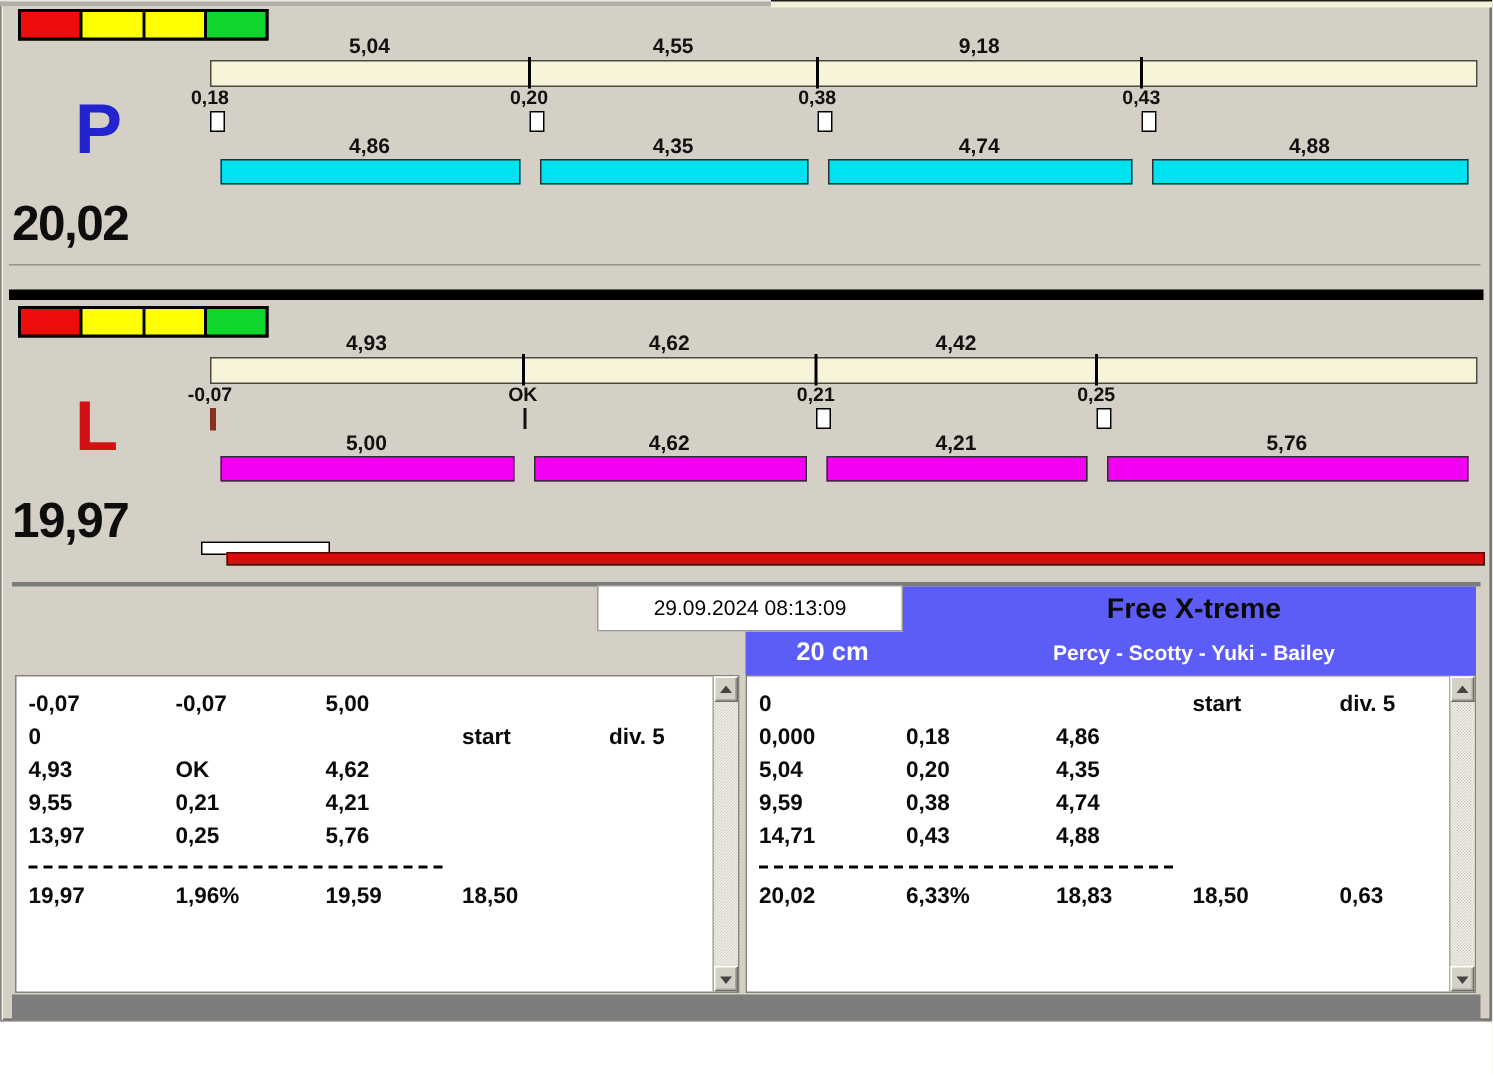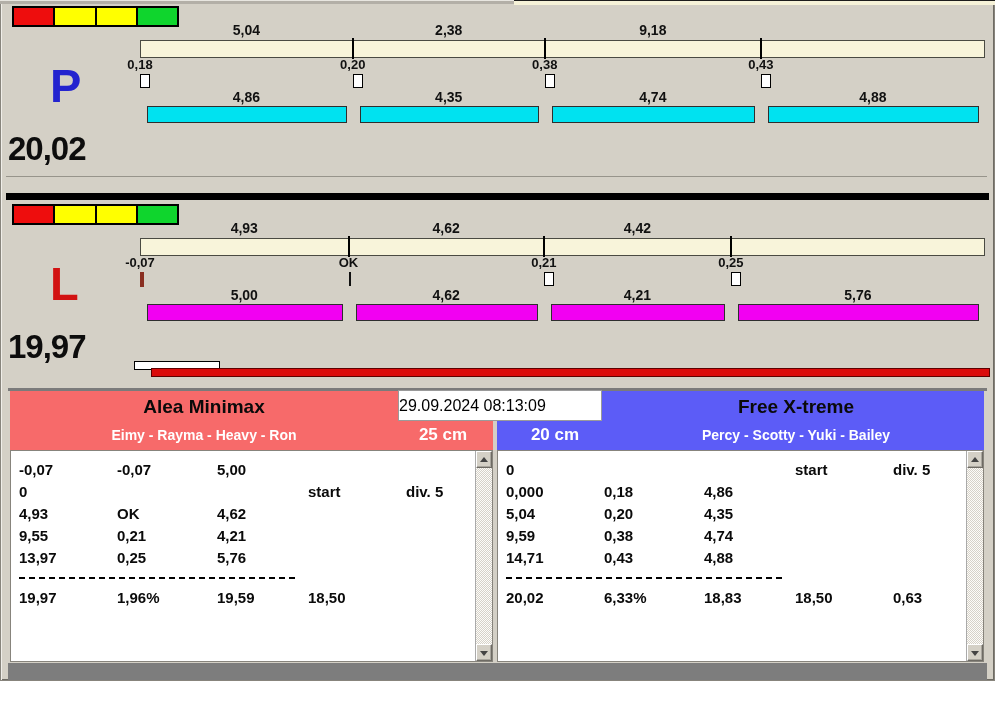--- a/index.html
+++ b/index.html
@@ -49,21 +49,21 @@
   .ht-left  { left:0; width:388px; }
   .ht-right { left:108px; width:382px; }
   .team-name { font-size:19px; font-weight:bold; color:#0a0a0a; text-align:center; }
   .team-members { font-size:14px; font-weight:bold; color:#ffffff; text-align:center; margin-top:9px; }
   .height-label { position:absolute; bottom:5px; width:80px; text-align:center; font-size:17px; font-weight:bold; color:#ffffff; }
   .hl-left { right:10px; }
   .hl-right { left:18px; }
 
   .datetime-box {
     left:398px; top:390px; width:204px; height:31px; background:#ffffff;
-    border:1px solid #9a9a9a; z-index:5; text-align:left; font-size:16px;
+    border:1px solid #9a9a9a; z-index:5; text-align:center; font-size:14px;
     color:#000; line-height:29px; white-space:nowrap;
   }
 
   .team-panel { top:450px; height:212px; background:#ffffff; border:1px solid #87847c; }
   #panel-0 { left:10px; width:483px; }
   #panel-1 { left:497px; width:487px; }
   .table-area { position:absolute; left:0; top:0; right:17px; bottom:0; overflow:hidden; }
   .table-area > div { position:absolute; }
   .tcell { font-size:15px; font-weight:bold; color:#0a0a0a; white-space:nowrap; }
   .dash-sep { left:8px; top:126px; width:276px; border-top:2px dashed #000; }
@@ -97,27 +97,20 @@
   <div class="window"></div>
   <div class="strip-gray"></div>
   <div class="strip-cream"></div>
 
   <div id="line-thin"></div>
   <div id="divider-black"></div>
   <div id="pw-white" style="background: rgb(255, 255, 255);"></div>
   <div id="pw-red" style="background: rgb(218, 11, 11);"></div>
   <div id="line-dark"></div>
 
-  <div class="team-header" id="hdr-0" style="background: rgb(247, 106, 106);">
-    <div class="header-text ht-left">
-      <div class="team-name">Alea Minimax</div>
-      <div class="team-members">Eimy - Rayma - Heavy - Ron</div>
-    </div>
-    <div class="height-label hl-left">25 cm</div>
-  </div>
 
   <div class="team-header" id="hdr-1" style="background: rgb(92, 92, 247);">
     <div class="header-text ht-right">
       <div class="team-name">Free X-treme</div>
       <div class="team-members">Percy - Scotty - Yuki - Bailey</div>
     </div>
     <div class="height-label hl-right">20 cm</div>
   </div>
 
   <div class="datetime-box">29.09.2024 08:13:09</div>
@@ -198,21 +191,21 @@
         <div class="tseg" style="background: rgb(15, 213, 45);"></div>
       </div>
       <div class="lane-letter" style="color: rgb(35, 35, 207); top: 58px;">P</div>
       <div class="lane-total" style="top: 128px;">20,02</div>
       <div class="split-bar" style="left: 140px; top: 36px; width: 845px; height: 18px; background: rgb(248, 244, 218);"></div>
       <div class="num-label" style="left: 140px; top: 18px; width: 212.727px;">5,04</div>
       <div class="num-label gap-label" style="left: 108px; top: 53px; width: 64px;">0,18</div>
       <div class="gap-box" style="left: 140px; top: 70px;"></div>
       <div class="num-label" style="left: 140px; top: 85px; width: 212.727px;">4,86</div>
       <div class="run-bar" style="left: 147px; top: 102px; width: 199.727px; height: 17px; background: rgb(0, 226, 240);"></div>
-      <div class="num-label" style="left: 352.727px; top: 18px; width: 192.045px;">2,38</div>
+      <div class="num-label" style="left: 352.727px; top: 18px; width: 192.045px;">4,55</div>
       <div class="bar-tick" style="left: 351.727px; top: 34px; height: 21px;"></div>
       <div class="num-label gap-label" style="left: 320.727px; top: 53px; width: 64px;">0,20</div>
       <div class="gap-box" style="left: 352.727px; top: 70px;"></div>
       <div class="num-label" style="left: 352.727px; top: 85px; width: 192.045px;">4,35</div>
       <div class="run-bar" style="left: 359.727px; top: 102px; width: 179.045px; height: 17px; background: rgb(0, 226, 240);"></div>
       <div class="num-label" style="left: 544.773px; top: 18px; width: 216.104px;">9,18</div>
       <div class="bar-tick" style="left: 543.773px; top: 34px; height: 21px;"></div>
       <div class="num-label gap-label" style="left: 512.773px; top: 53px; width: 64px;">0,38</div>
       <div class="gap-box" style="left: 544.773px; top: 70px;"></div>
       <div class="num-label" style="left: 544.773px; top: 85px; width: 216.104px;">4,74</div>

